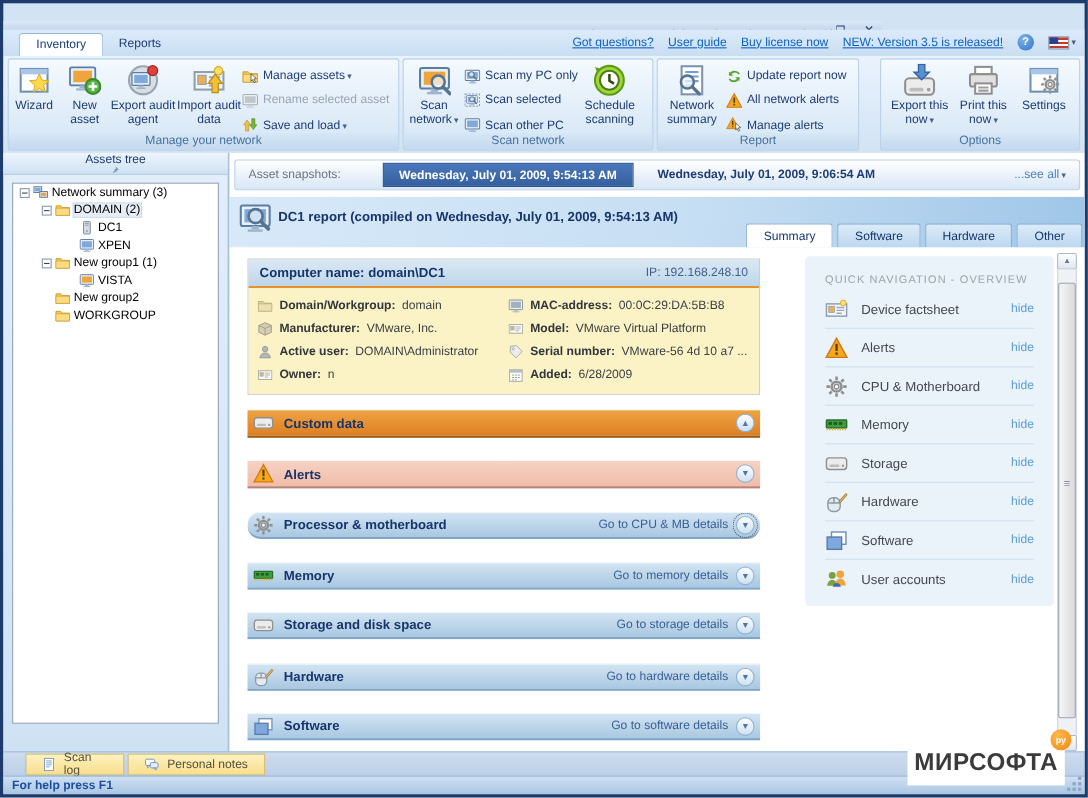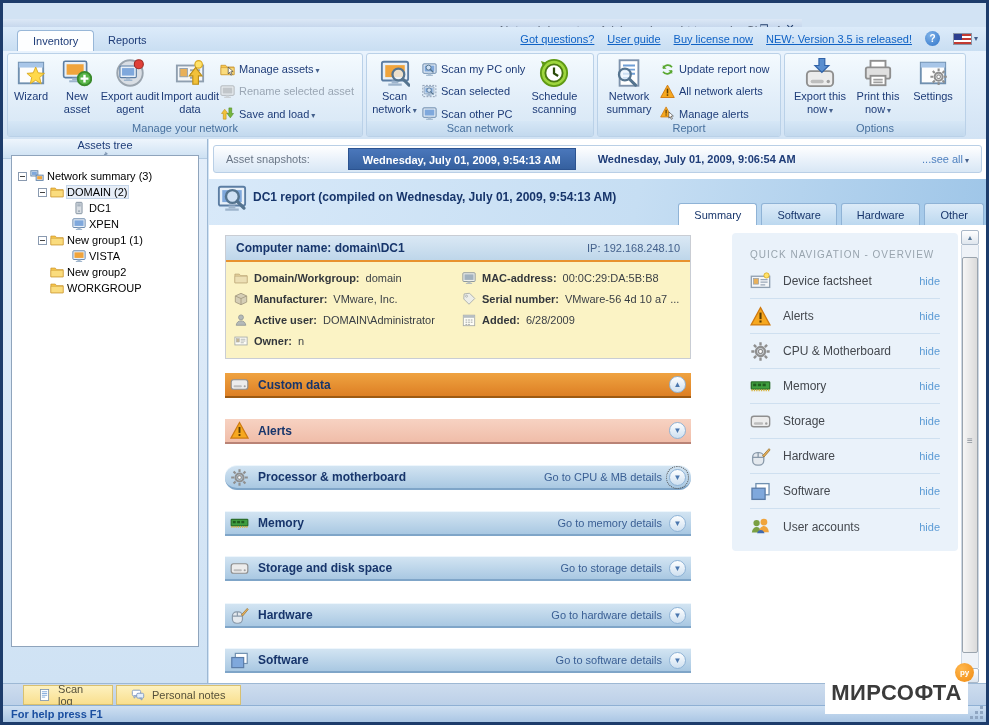--- a/index.html
+++ b/index.html
@@ -29,41 +29,41 @@
     color:#fff;font-weight:bold;font-size:10px;text-align:center;line-height:15px;}
   .flag{position:relative;width:19px;height:12px;background:repeating-linear-gradient(#c23a32 0 2px,#fff 2px 4px);border:1px solid #8a96a8;}
   .flag::before{content:"";position:absolute;left:0;top:0;width:8px;height:6px;background:#2c3f8f;}
   .flag-caret{color:#44608c;font-size:8px;margin-left:2px;}
 
   
   .ribbon{position:absolute;left:0;top:48px;width:983px;height:88px;background:linear-gradient(#e9f3fd,#d2e3f4);
     display:flex;gap:3px;padding:2px 0 0 4px;}
   .rgroup{position:relative;height:84px;border:1px solid #bad1e8;border-radius:3px;
     background:linear-gradient(#f4fafe,#e2eef9 55%,#d5e6f5);}
-  .g1{width:356px;} .g2{width:228px;} .g3{width:184px;} .g4{width:182px;margin-left:0;}
+  .g1{width:356px;} .g2{width:228px;} .g3{width:184px;} .g4{width:182px;margin-left:16px;}
   .glabel{position:absolute;left:0;right:0;bottom:0;height:15px;line-height:15px;text-align:center;
     color:#47709e;background:linear-gradient(#d6e7f6,#c3d9ee);border-radius:0 0 2px 2px;}
   .grow{display:flex;height:68px;}
   .bigbtn{display:flex;flex-direction:column;align-items:center;padding-top:4px;text-align:center;line-height:1.15;cursor:pointer;}
   .bigbtn .bicon{width:30px;height:30px;margin-bottom:2px;}
   .smallcol{display:flex;flex-direction:column;padding-top:7px;gap:6px;}
   .smallbtn{display:flex;align-items:center;gap:4px;height:17px;white-space:nowrap;cursor:pointer;}
   .smallbtn .sicon{width:15px;height:15px;flex:none;}
   .disabled{color:#9aa6b4;}
   .gray{filter:grayscale(1) opacity(.55);}
   .caret::after{content:"▾";font-size:8px;color:#44608c;margin-left:2px;}
   .w46{width:46px;} .w52{width:52px;} .w55{width:55px;} .w58{width:58px;} .w60{width:60px;} .w62{width:62px;}
 
   
   .leftpanel{position:absolute;left:0;top:136px;width:205px;height:544px;
     background:linear-gradient(#e3eefa,#cfe2f4);border-right:1px solid #9db8d4;}
   .lph{height:20px;display:flex;align-items:center;justify-content:space-between;padding:0 6px;
     background:linear-gradient(#eef5fc,#cde1f3);border-bottom:1px solid #b3cbe2;flex-direction:column;}
   .pin{width:14px;height:14px;}
-  .treebox{position:absolute;left:8px;top:16px;width:188px;height:492px;background:#fff;border:1px solid #8fa4bc;padding-top:12px;}
+  .treebox{position:absolute;left:8px;top:27px;width:188px;height:492px;background:#fff;border:1px solid #8fa4bc;}
   .trow{display:flex;align-items:center;height:16px;gap:3px;color:#000;cursor:pointer;}
   .lv0{padding-left:6px;} .lv1{padding-left:26px;} .lv2{padding-left:48px;}
   .expander{flex:none;width:9px;height:9px;border:1px solid #8a9ab0;background:#fff;position:relative;}
   .expander::after{content:"";position:absolute;left:1px;top:3px;width:5px;height:1px;background:#444;}
   .noexp{flex:none;width:9px;height:9px;}
   .ticon{width:14px;height:14px;flex:none;}
   .selrow .tlabel{background:#e6edf7;outline:1px solid #c6d6ea;}
 
   
   .main{position:absolute;left:206px;top:136px;width:777px;height:544px;background:#fff;}
@@ -633,20 +633,27 @@
           <div class="fcol">
             <div class="frow">
               <svg class="ficon" viewBox="0 0 16 16">
                   <use href="#i-monb"></use>
                 </svg>
               <span class="flabel">MAC-address:</span>
               <span>00:0C:29:DA:5B:B8</span>
             </div>
             <div class="frow">
               <svg class="ficon" viewBox="0 0 16 16">
+                  <use href="#i-card"></use>
+                </svg>
+              <span class="flabel">Model:</span>
+              <span>VMware Virtual Platform</span>
+            </div>
+            <div class="frow">
+              <svg class="ficon" viewBox="0 0 16 16">
                   <use href="#i-tag"></use>
                 </svg>
               <span class="flabel">Serial number:</span>
               <span>VMware-56 4d 10 a7 ...</span>
             </div>
             <div class="frow">
               <svg class="ficon" viewBox="0 0 16 16">
                   <use href="#i-cal"></use>
                 </svg>
               <span class="flabel">Added:</span>

